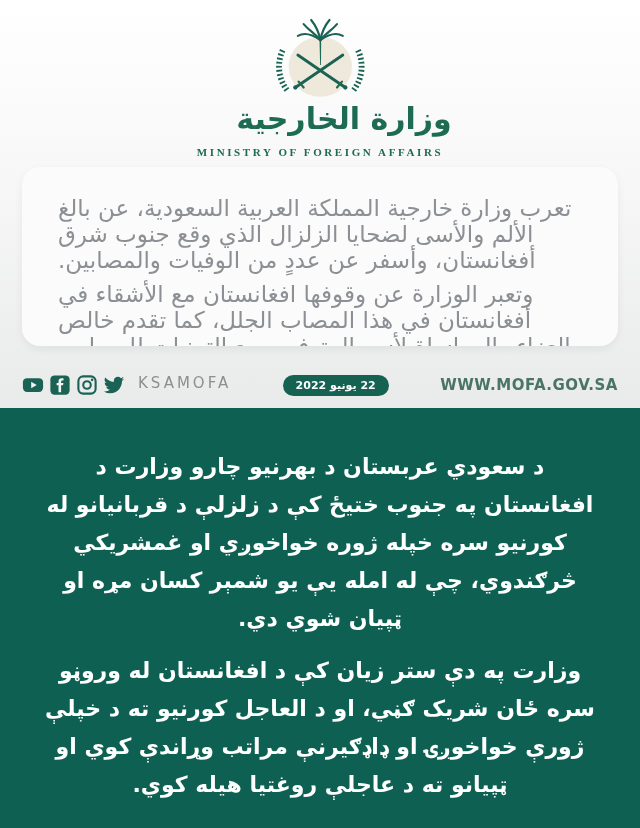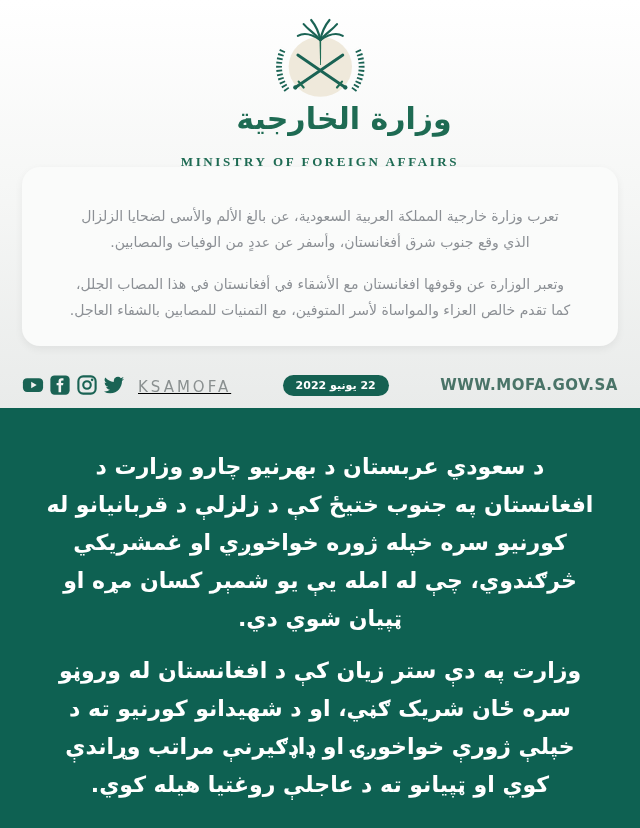--- a/index.html
+++ b/index.html
@@ -14,41 +14,41 @@
     background:linear-gradient(180deg,#FFFFFF 0%,#F6F7F6 45%,#E9EBEA 100%);
   }
   .logo-block{text-align:center;padding-top:10px;}
   .emblem-wrap svg{height:100px;display:block;margin:0 auto;}
   .logo-calligraphy{
     font-size:30px;font-weight:bold;color:#1E6B53;margin-top:-8px;line-height:1.1;
     direction:rtl;
     margin-left:48px;
   }
   .logo-english{
-    font-family:"Liberation Serif",serif;font-size:13px;font-weight:bold;
-    letter-spacing:2.6px;color:#1E6B53;margin-top:19px;
+    font-family:"Liberation Serif",serif;font-size:11px;font-weight:bold;
+    letter-spacing:2.6px;color:#1E6B53;margin-top:11px;
   }
   
   .statement-card{
     position:absolute;left:22px;right:22px;top:167px;height:179px;
     background:#FAFBFA;border-radius:18px;box-sizing:border-box;
     padding:20px 28px;box-shadow:0 3px 8px rgba(0,0,0,.06);
     overflow:hidden;
   }
   .statement-card p{
-    direction:rtl;text-align:center;margin:16px;
-    color:#8C9095;font-size:14px;line-height:26px;font-weight:500;
+    direction:rtl;text-align:left;margin:8px;
+    color:#8C9095;font-size:23px;line-height:26px;font-weight:500;
   }
   
   .info-bar{
     position:absolute;left:0;right:0;bottom:0;height:46px;
     display:flex;align-items:center;justify-content:space-between;
     padding:0 22px;box-sizing:border-box;
   }
-  .social-group{display:flex;align-items:flex-end;gap:5px;text-decoration:underline;}
+  .social-group{display:flex;align-items:flex-start;gap:5px;}
   .social-group svg{width:22px;height:22px;display:block;}
   .social-handle{
     color:#8A9090;font-size:15px;letter-spacing:3px;margin-left:8px;font-weight:500;
   }
   .date-pill{
     background:#156152;color:#FFFFFF;font-size:11px;font-weight:bold;
     padding:4px 13px;border-radius:12px;direction:rtl;white-space:nowrap;
   }
   .website-link{
     color:#4A7468;font-size:15px;font-weight:600;letter-spacing:.5px;
@@ -143,16 +143,16 @@
       </div>
 
       <div class="date-pill">22 يونيو 2022</div>
 
       <div class="website-link">WWW.MOFA.GOV.SA</div>
     </div>
   </section>
 
   <section class="green-section">
     <p>د سعودي عربستان د بهرنيو چارو وزارت د افغانستان په جنوب ختيځ کې د زلزلې د قربانيانو له کورنيو سره خپله ژوره خواخوږي او غمشريکي څرګندوي، چې له امله يې يو شمېر کسان مړه او ټپيان شوي دي.</p>
-    <p>وزارت په دې ستر زيان کې د افغانستان له وروڼو سره ځان شريک ګڼي، او د شهيدانو کورنيو ته د خپلې ژورې خواخوږۍ او ډاډګيرنې مراتب وړاندې کوي او ټپيانو ته د عاجلې روغتيا هيله کوي.</p>
+    <p>وزارت په دې ستر زيان کې د افغانستان له وروڼو سره ځان شريک ګڼي، او د العاجل کورنيو ته د خپلې ژورې خواخوږۍ او ډاډګيرنې مراتب وړاندې کوي او ټپيانو ته د عاجلې روغتيا هيله کوي.</p>
   </section>
 
 </div>
 
 </body></html>

